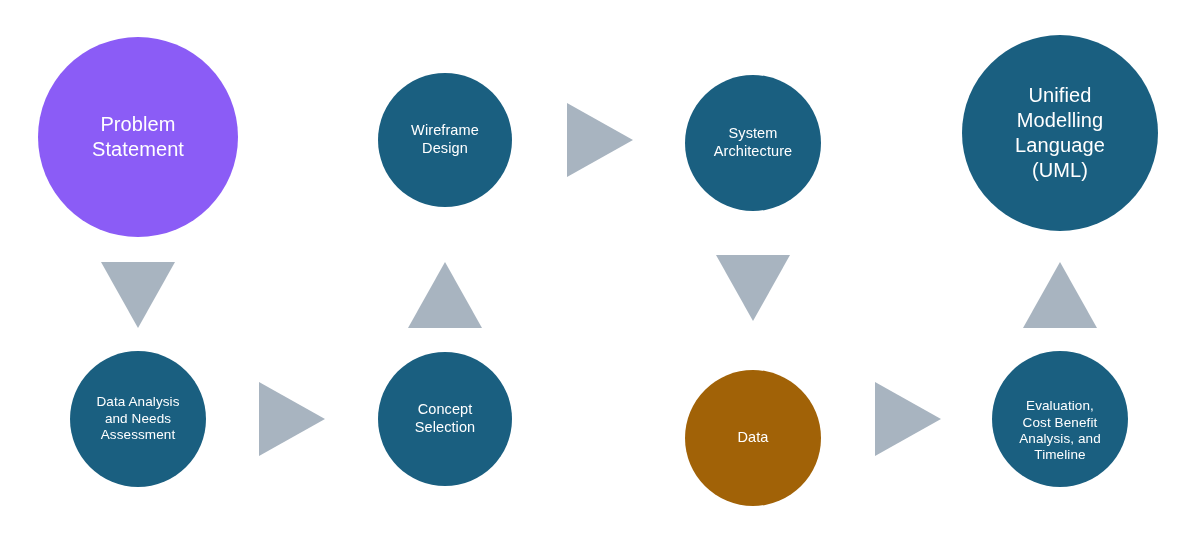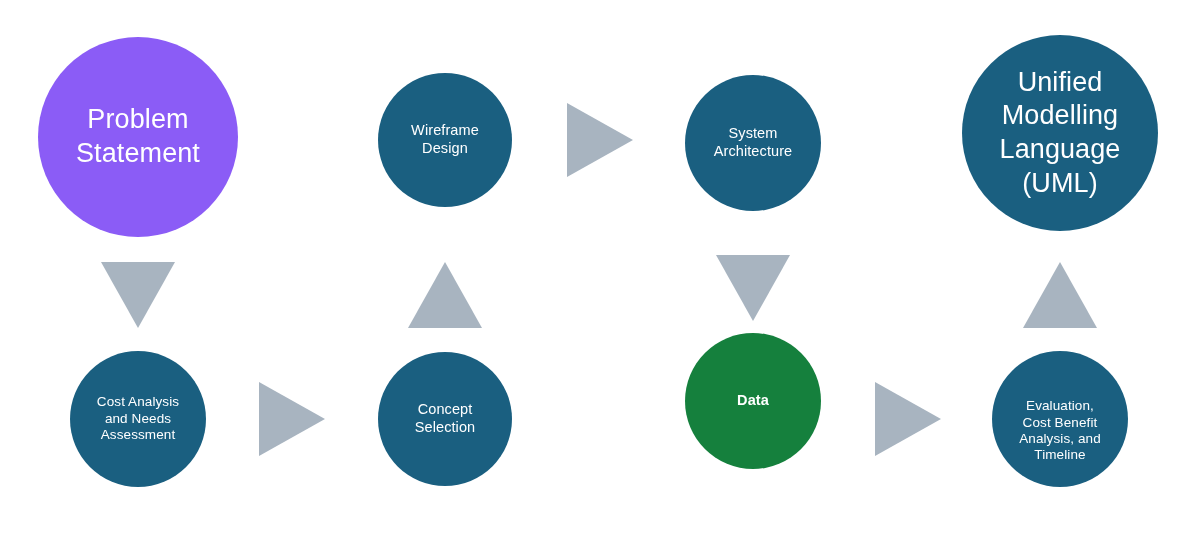--- a/index.html
+++ b/index.html
@@ -28,21 +28,21 @@
     box-sizing: border-box;
   }
   .node-label {
     color: #ffffff;
     text-align: center;
     line-height: 1.22;
     white-space: pre-line;
     padding: 0 6px;
     letter-spacing: 0.1px;
   }
-  .size-lg .node-label { font-size: 27px; line-height: 1.25; }
+  .size-lg .node-label { font-size: 20px; line-height: 1.25; }
   .size-md .node-label { font-size: 14.5px; }
   .size-sm .node-label { font-size: 13.5px; }
 
   .arrow {
     position: absolute;
     width: 0;
     height: 0;
   }
   .arrow-down {
     border-left: 37px solid transparent;
@@ -83,29 +83,29 @@
       <div class="node-label" style="color: rgb(255, 255, 255);">System
 Architecture</div>
     </div>
     <div class="node size-lg" style="left: 962px; top: 35px; width: 196px; height: 196px; background: rgb(26, 95, 128);">
       <div class="node-label" style="color: rgb(255, 255, 255);">Unified
 Modelling
 Language
 (UML)</div>
     </div>
     <div class="node size-sm" style="left: 70px; top: 351px; width: 136px; height: 136px; background: rgb(26, 95, 128);">
-      <div class="node-label" style="color: rgb(255, 255, 255);">Cost Analysis
+      <div class="node-label" style="color: rgb(255, 255, 255);">Data Analysis
 and Needs
 Assessment</div>
     </div>
     <div class="node size-md" style="left: 378px; top: 352px; width: 134px; height: 134px; background: rgb(26, 95, 128);">
       <div class="node-label" style="color: rgb(255, 255, 255);">Concept
 Selection</div>
     </div>
-    <div class="node size-md" style="left: 685px; top: 333px; width: 136px; height: 136px; background: #15803d; font-weight: bold;">
+    <div class="node size-md" style="left: 685px; top: 370px; width: 136px; height: 136px; background: #a16207;">
       <div class="node-label" style="color: rgb(255, 255, 255);">Data</div>
     </div>
     <div class="node size-sm" style="left: 992px; top: 351px; width: 136px; height: 136px; background: rgb(26, 95, 128);">
       <div class="node-label" style="color: rgb(255, 255, 255); margin-top: 24px;">Evaluation,
 Cost Benefit
 Analysis, and
 Timeline</div>
     </div>
   </div>
 

